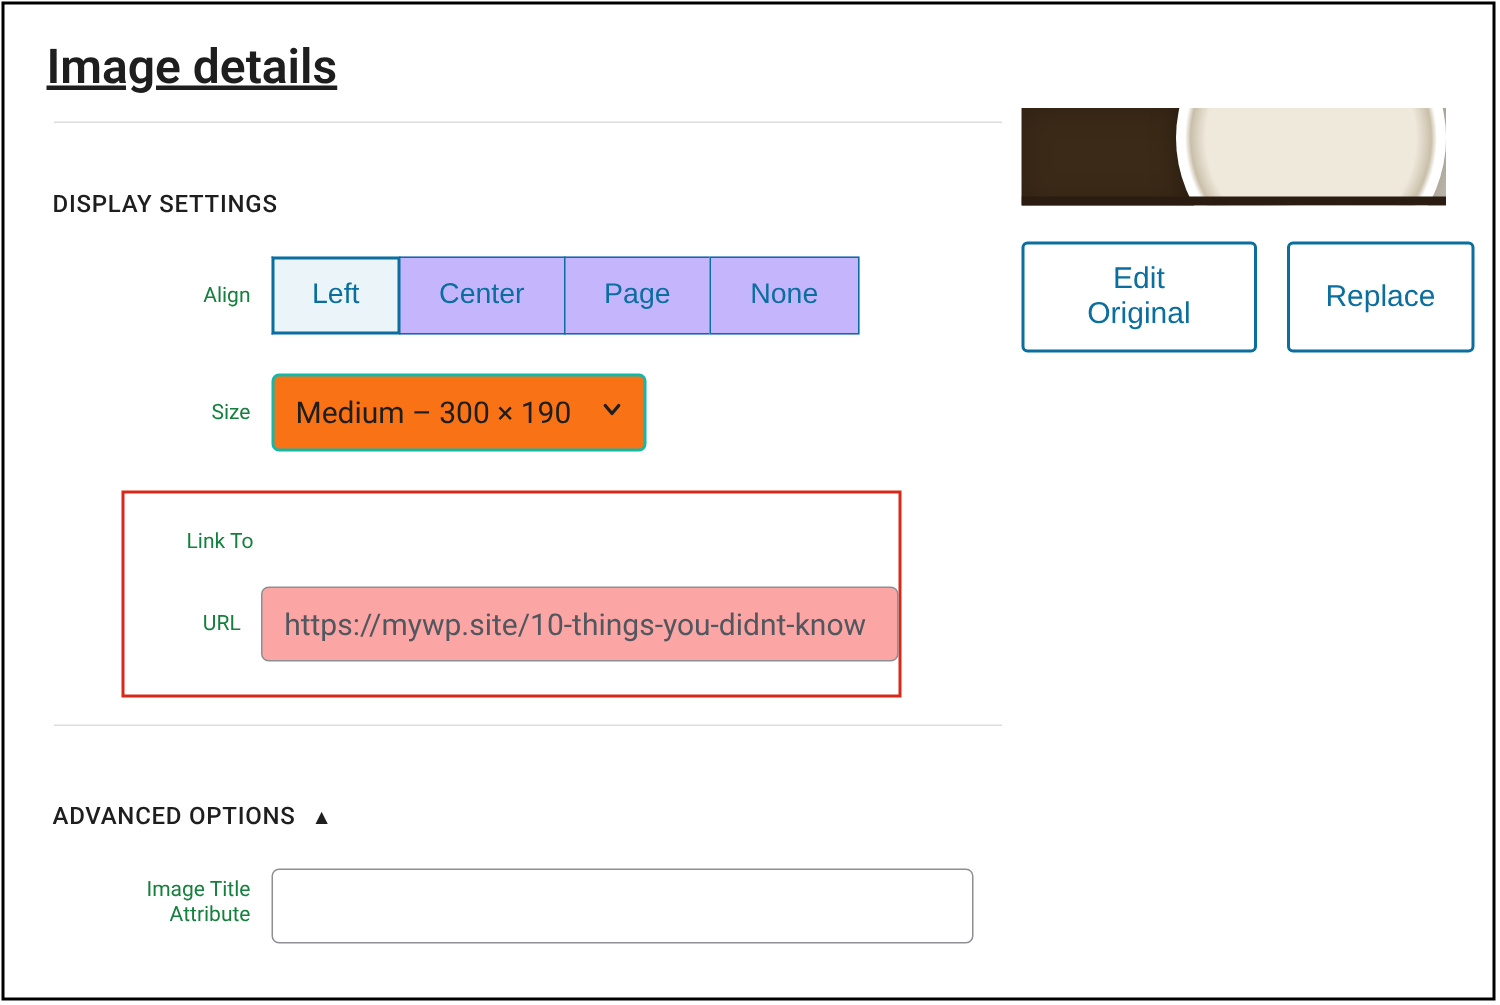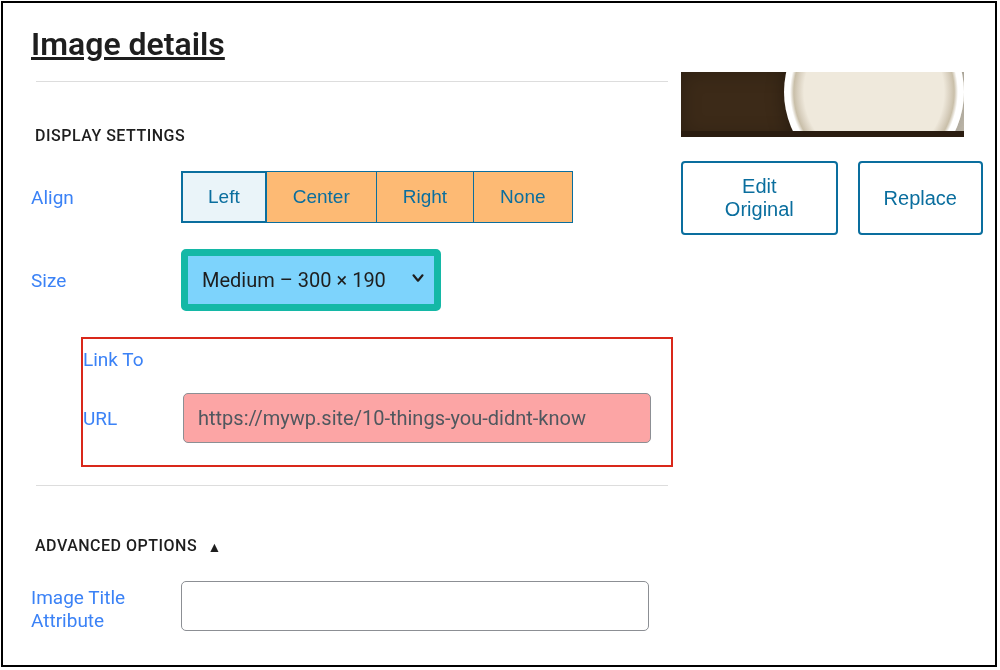--- a/index.html
+++ b/index.html
@@ -99,68 +99,69 @@
     vertical-align: middle;
     color: #1e1e1e;
   }
   .form-row {
     display: flex;
     align-items: center;
     margin-bottom: 26px;
   }
   .form-label {
     width: 150px;
+    text-align: right;
     padding-right: 14px;
-    font-size: 19px;
-    color: #3b82f6;
+    font-size: 14px;
+    color: #15803d;
   }
   .button-group {
     display: flex;
   }
   .bg-seg {
     border: 1.5px solid #0a6e9e;
-    background: #fdba74;
+    background: #c4b5fd;
     color: #0a6e9e;
     font-size: 19px;
     padding: 14px 26px;
     cursor: pointer;
     border-right-width: 0;
   }
   .bg-seg:last-child { border-right-width: 1.5px; }
   .bg-seg.active {
     background: #eaf4f9;
     box-shadow: inset 0 0 0 1px #0a6e9e;
   }
   .select-wrap {
     position: relative;
     display: inline-block;
   }
   .select-box {
-    border: 7px solid #14b8a6;
+    border: 2px solid #14b8a6;
     border-radius: 5px;
-    background: #7dd3fc;
+    background: #f97316;
     font-size: 20px;
     padding: 12px 48px 12px 14px;
     color: #1e1e1e;
     cursor: pointer;
     line-height: 1.2;
   }
   .select-caret {
     position: absolute;
     right: 14px;
     top: 50%;
     transform: translateY(-50%);
     pointer-events: none;
     color: #1e1e1e;
   }
   .highlight-box {
     border: 2px solid #d9281a;
-    padding: 9px 0 22px 0;
+    padding: 24px 0 22px 0;
     margin: 0 2px 0 50px;
-    width: 592px;
+    width: 520px;
   }
   .highlight-box .form-row { margin-bottom: 0; }
   .highlight-box .form-row + .form-row { margin-top: 22px; }
   .highlight-box .form-label { width: 100px; }
   .url-input {
     border: 1px solid #8c8f94;
     border-radius: 5px;
     background: #fca5a5;
     color: #50575e;
     font-size: 20px;
@@ -200,21 +201,21 @@
 
       <hr class="section-rule">
 
       <div class="section-heading">DISPLAY SETTINGS</div>
 
       <div class="form-row">
         <div class="form-label">Align</div>
         <div class="button-group">
           <button class="bg-seg active">Left</button>
           <button class="bg-seg">Center</button>
-          <button class="bg-seg">Right</button>
+          <button class="bg-seg">Page</button>
           <button class="bg-seg">None</button>
         </div>
       </div>
 
       <div class="form-row">
         <div class="form-label">Size</div>
         <div class="select-wrap">
           <div class="select-box">Medium – 300 × 190</div>
           <span class="select-caret">
             <svg width="18" height="18" viewBox="0 0 20 20">

